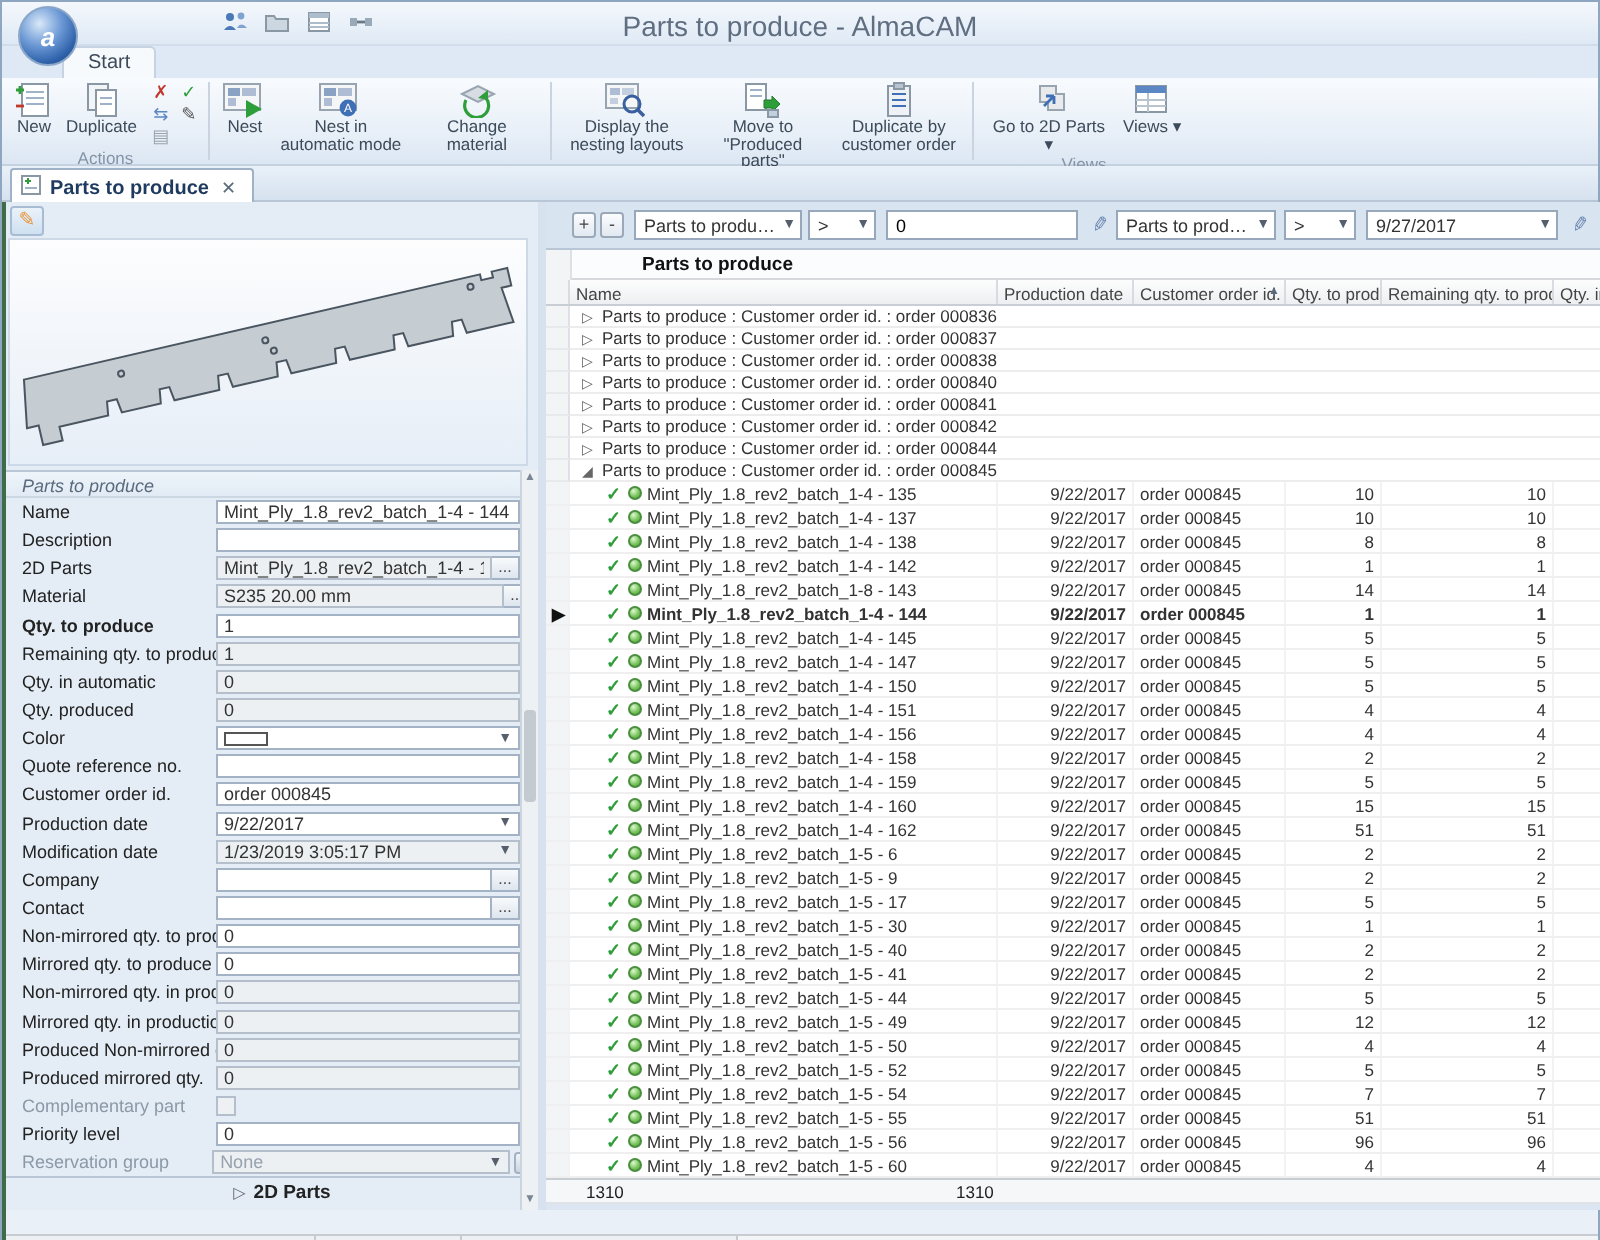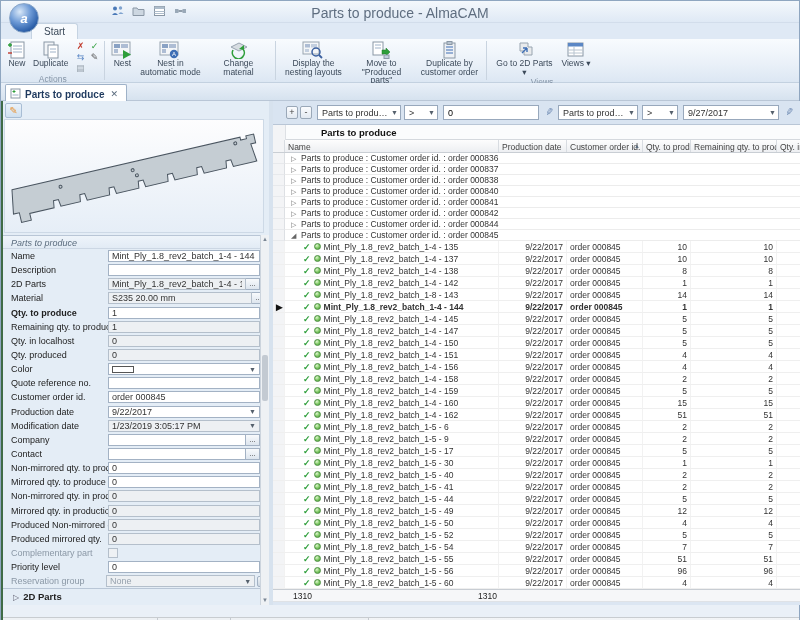--- a/index.html
+++ b/index.html
@@ -79,21 +79,21 @@
   .fctl .ftext { flex:1; overflow:hidden; white-space:nowrap; }
   .fctl .ftext.dim { color:#97a2ae; }
   .fctl .caret { color:#55606c; font-size:7px; padding-left:2px; }
   .dotsbtn { width:14px; height:12px; border:1px solid #a3b2c4; border-left:none;
     background:linear-gradient(#f8fafc,#dde5ee); font-size:8px; line-height:10px; text-align:center; color:#444; }
   .swatch { width:22px; height:7px; border:1px solid #555; background:#fff; margin-right:4px; }
   .fcheck { width:10px; height:10px; border:1px solid #b4bfcb; background:#eef1f4; }
   .grpicon { width:12px; height:11px; margin-left:2px; border:1px solid #a3b2c4; border-radius:2px;
     background:linear-gradient(#f0f4f8,#ccd6e0); font-size:7px; text-align:center; color:#667; line-height:10px;}
   .expander2d { height:15px; border-top:1px solid #b9c6d6; font-size:9.5px; font-weight:bold;
-    color:#222; padding:2px 0 0 10px; background:#e4edf6; }
+    color:#222; padding:2px 0 0 10px; background:#e4edf6;text-align:center; }
   .expander2d .tri { font-size:8px; color:#667; margin-right:4px; font-weight:normal; }
   .vsb { position:absolute; right:0; top:134px; width:9px; height:370px;
     background:#eef1f4; border-left:1px solid #ccd4dd; }
   .vsb .a { position:absolute; left:0; width:8px; height:9px; font-size:6px; color:#7a8694; text-align:center; line-height:9px;}
   .vsb .thumb { position:absolute; left:1px; top:120px; width:6px; height:46px; background:#c3cad2; border-radius:2px; }
 
   
   .splitter { position:absolute; left:268px; top:0; width:4px; height:504px; background:#d7e2ee; }
 
   
@@ -422,21 +422,21 @@
                 <span class="ftext">1</span>
               </div>
             </div>
             <div class="frow">
               <span class="lbl">Remaining qty. to produce</span>
               <div class="fctl ro">
                 <span class="ftext">1</span>
               </div>
             </div>
             <div class="frow">
-              <span class="lbl">Qty. in localhost</span>
+              <span class="lbl">Qty. in automatic</span>
               <div class="fctl ro">
                 <span class="ftext">0</span>
               </div>
             </div>
             <div class="frow">
               <span class="lbl">Qty. produced</span>
               <div class="fctl ro">
                 <span class="ftext">0</span>
               </div>
             </div>

